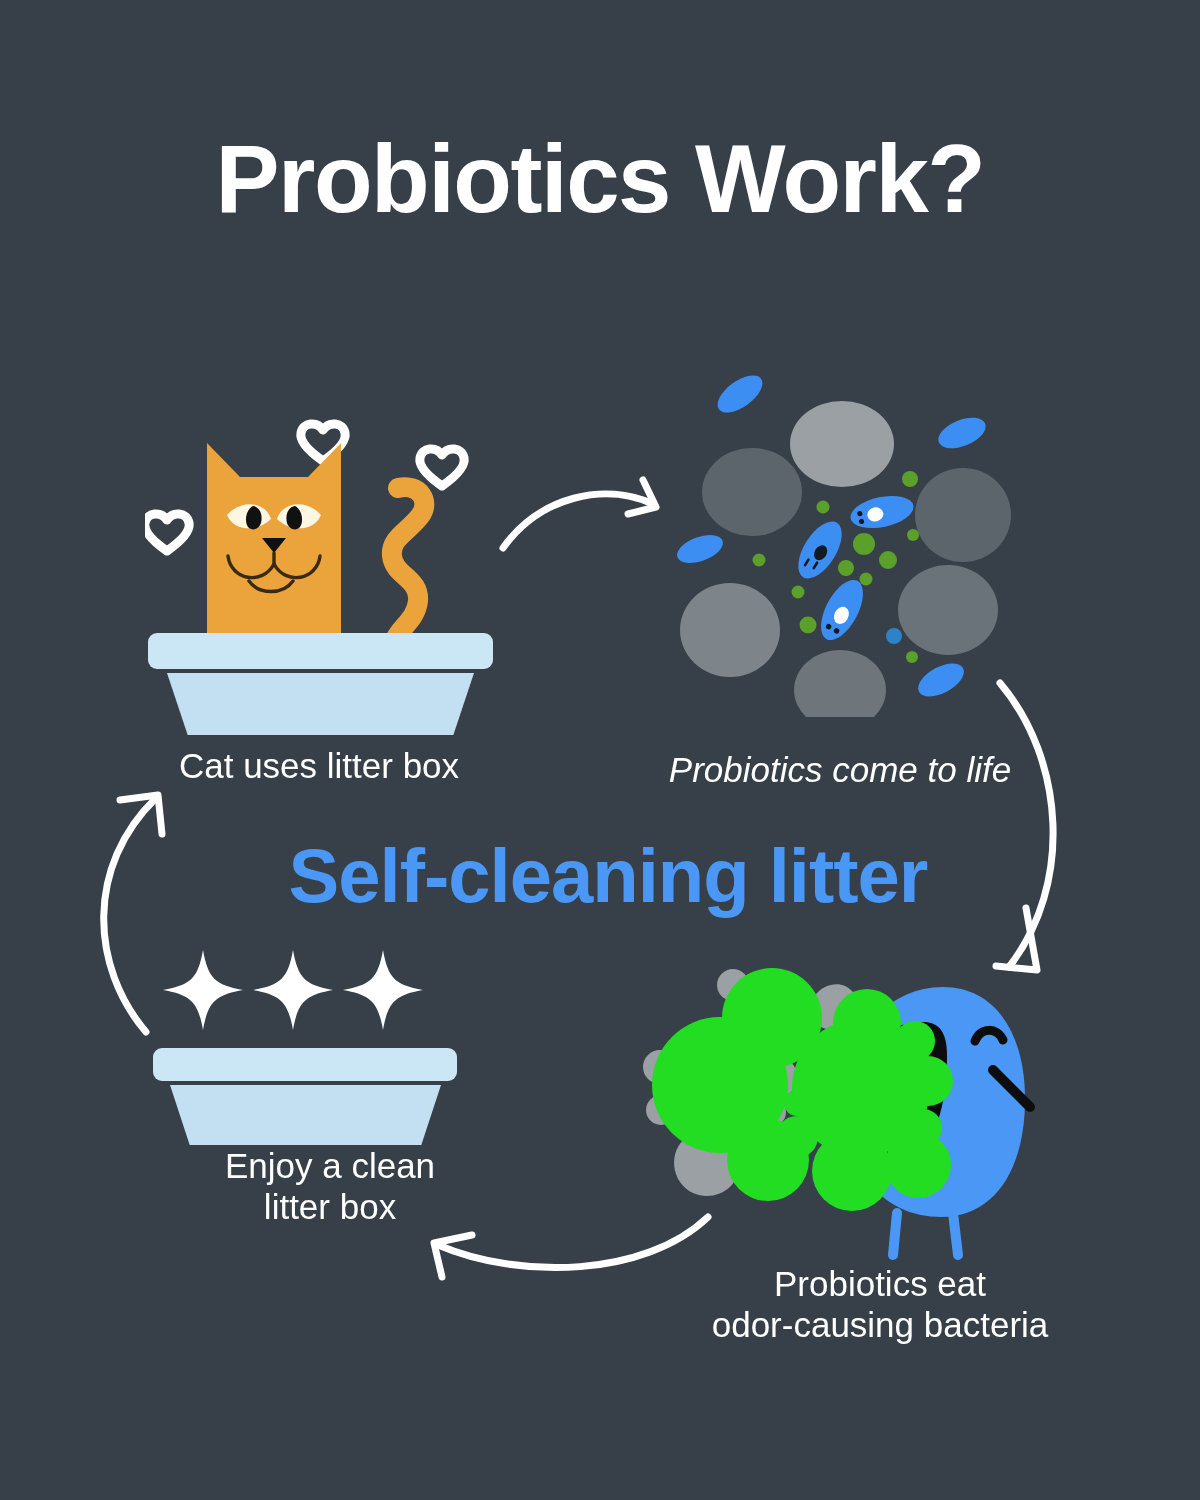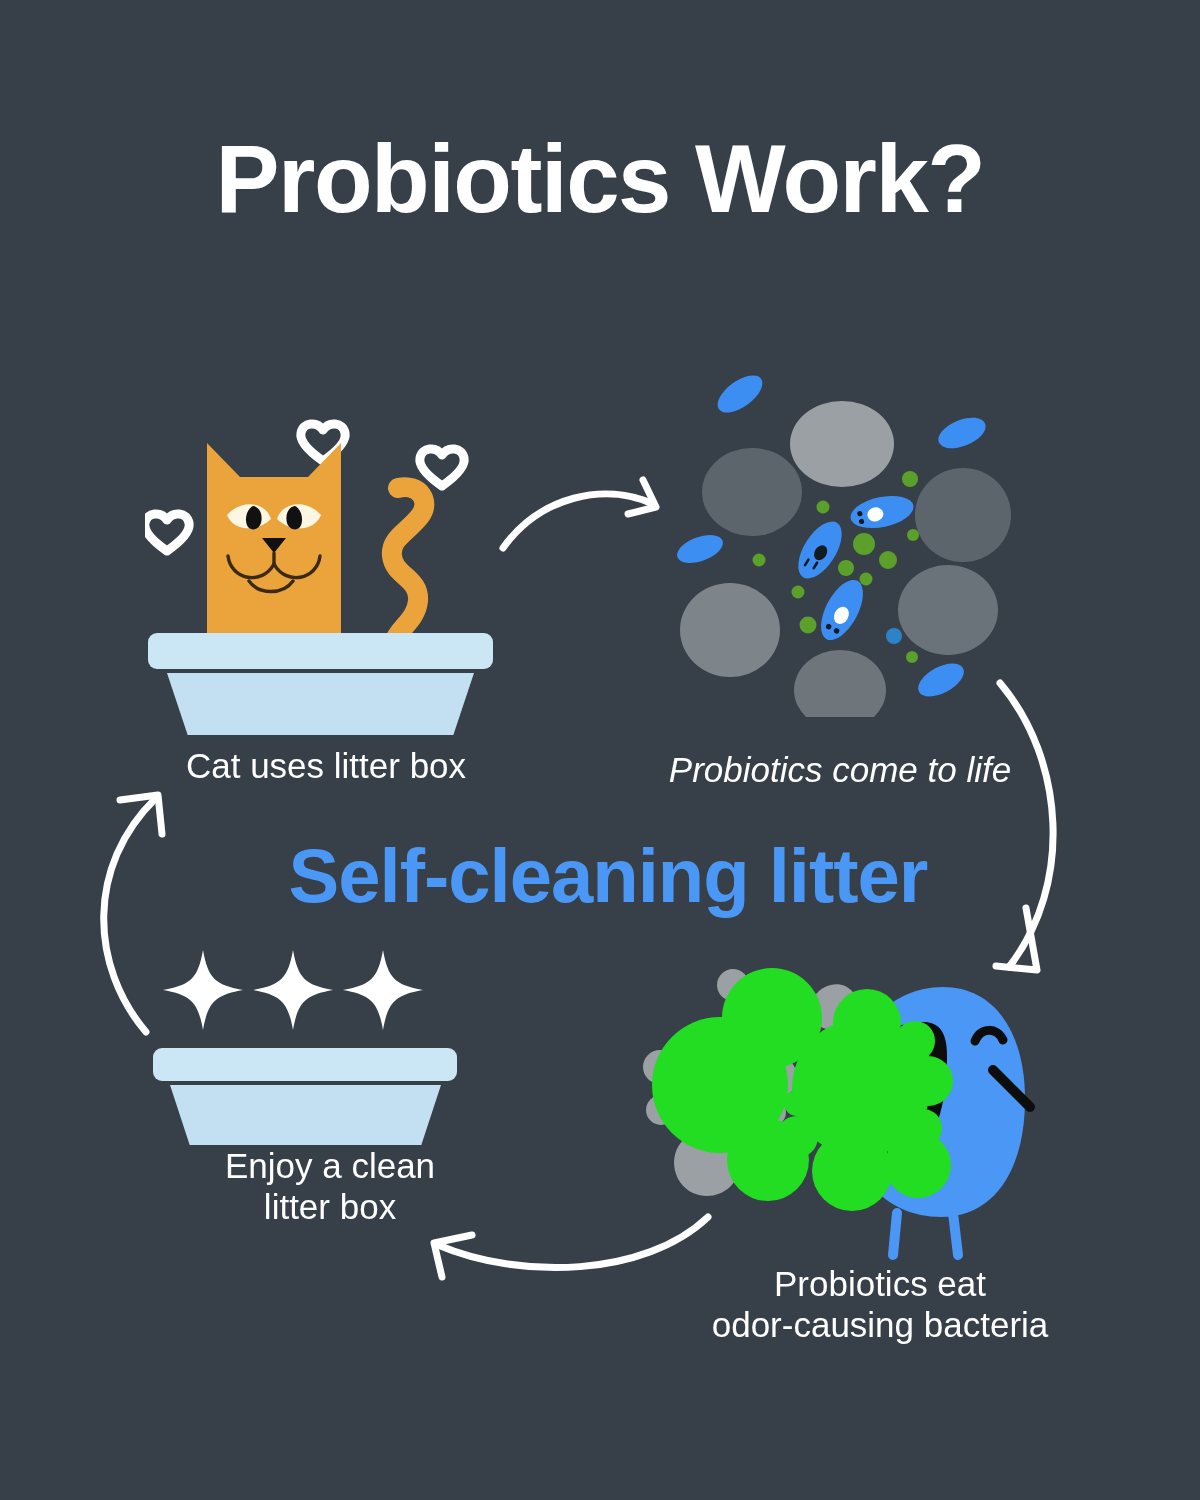--- a/index.html
+++ b/index.html
@@ -40,21 +40,21 @@
   .caption {
     position: absolute;
     color: #ffffff;
     font-family: "Liberation Sans", sans-serif;
     font-size: 35px;
     font-weight: 500;
     line-height: 1.17;
     text-align: center;
     white-space: pre-line;
   }
-  #cap-cat      { top: 746px; left: 116px;  width: 420px; }
+  #cap-cat      { top: 746px; left: 109px;  width: 420px; }
   #cap-life     { top: 750px; left: 600px;  width: 480px; font-style: italic; }
   #cap-eat      { top: 1264px; left: 640px; width: 480px; }
   #cap-clean    { top: 1146px; left: 130px; width: 400px; text-align: center; }
 
   
   #center-headline {
     position: absolute;
     top: 832px;
     left: 8px;
     width: 1200px;

